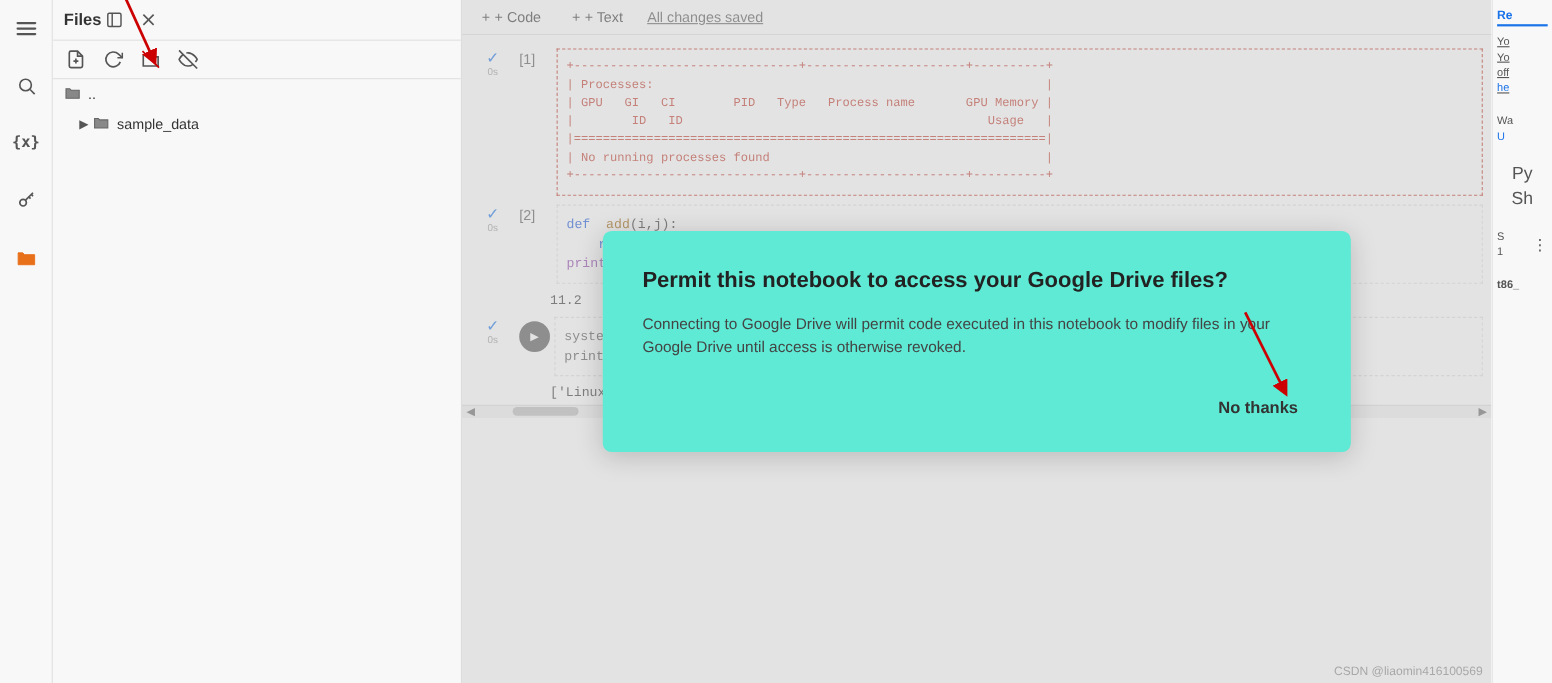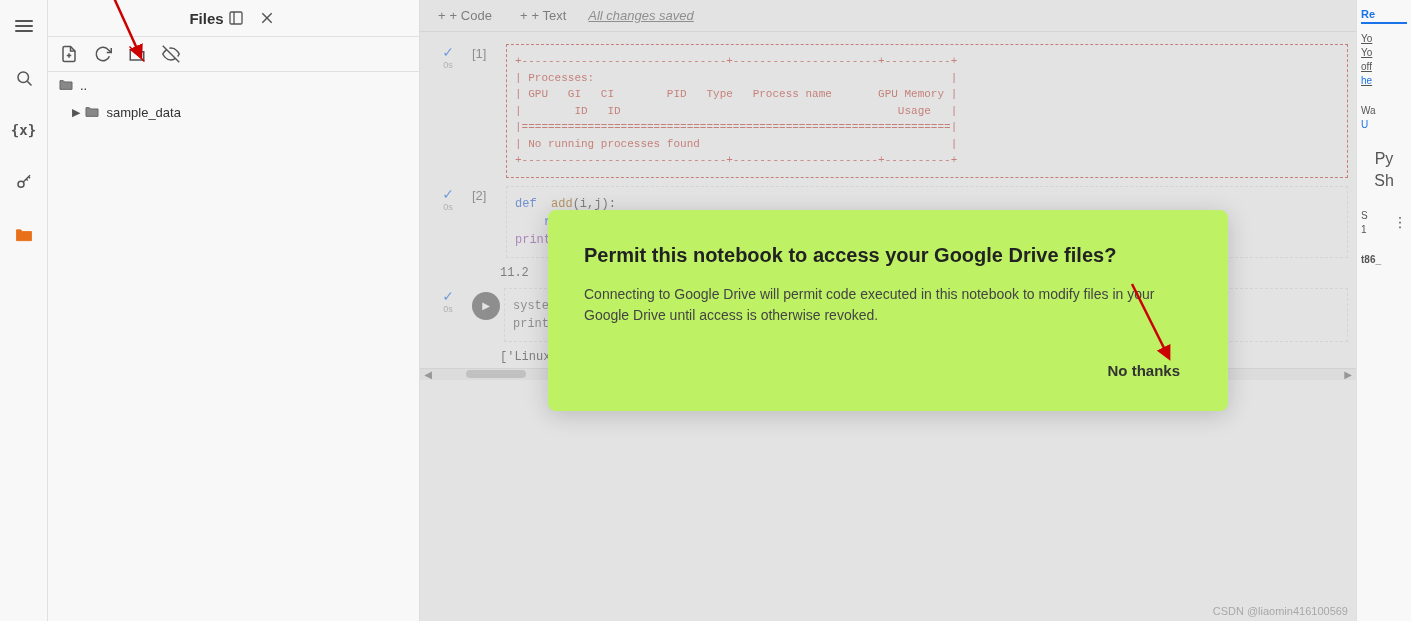--- a/index.html
+++ b/index.html
@@ -52,21 +52,21 @@
     .files-panel {
       flex: 1;
       display: flex;
       flex-direction: column;
       overflow: hidden;
     }
 
     .files-header {
       display: flex;
       align-items: center;
-      justify-content: center;
+      justify-content: flex-start;
       padding: 8px 10px;
       border-bottom: 1px solid #e0e0e0;
     }
 
     .files-title {
       font-size: 15px;
       font-weight: bold;
       color: #333;
     }
 
@@ -141,21 +141,20 @@
       align-items: center;
       gap: 4px;
       padding: 4px 6px;
     }
 
     .all-changes-saved {
       font-size: 13px;
       color: #555;
       text-decoration: underline;
       cursor: pointer;
-      font-style: italic;
     }
 
     .notebook-cells {
       flex: 1;
       overflow-y: auto;
       padding: 8px 0;
       background: #fff;
       position: relative;
     }
 
@@ -275,21 +274,21 @@
       right: 0;
       bottom: 0;
       background: rgba(200,200,200,0.5);
       display: flex;
       align-items: center;
       justify-content: center;
       z-index: 100;
     }
 
     .dialog {
-      background: #bef264;
+      background: #5eead4;
       border-radius: 8px;
       padding: 32px 36px 24px 36px;
       width: 680px;
       box-shadow: 0 4px 24px rgba(0,0,0,0.18);
       position: relative;
     }
 
     .dialog-title {
       font-size: 20px;
       font-weight: bold;

